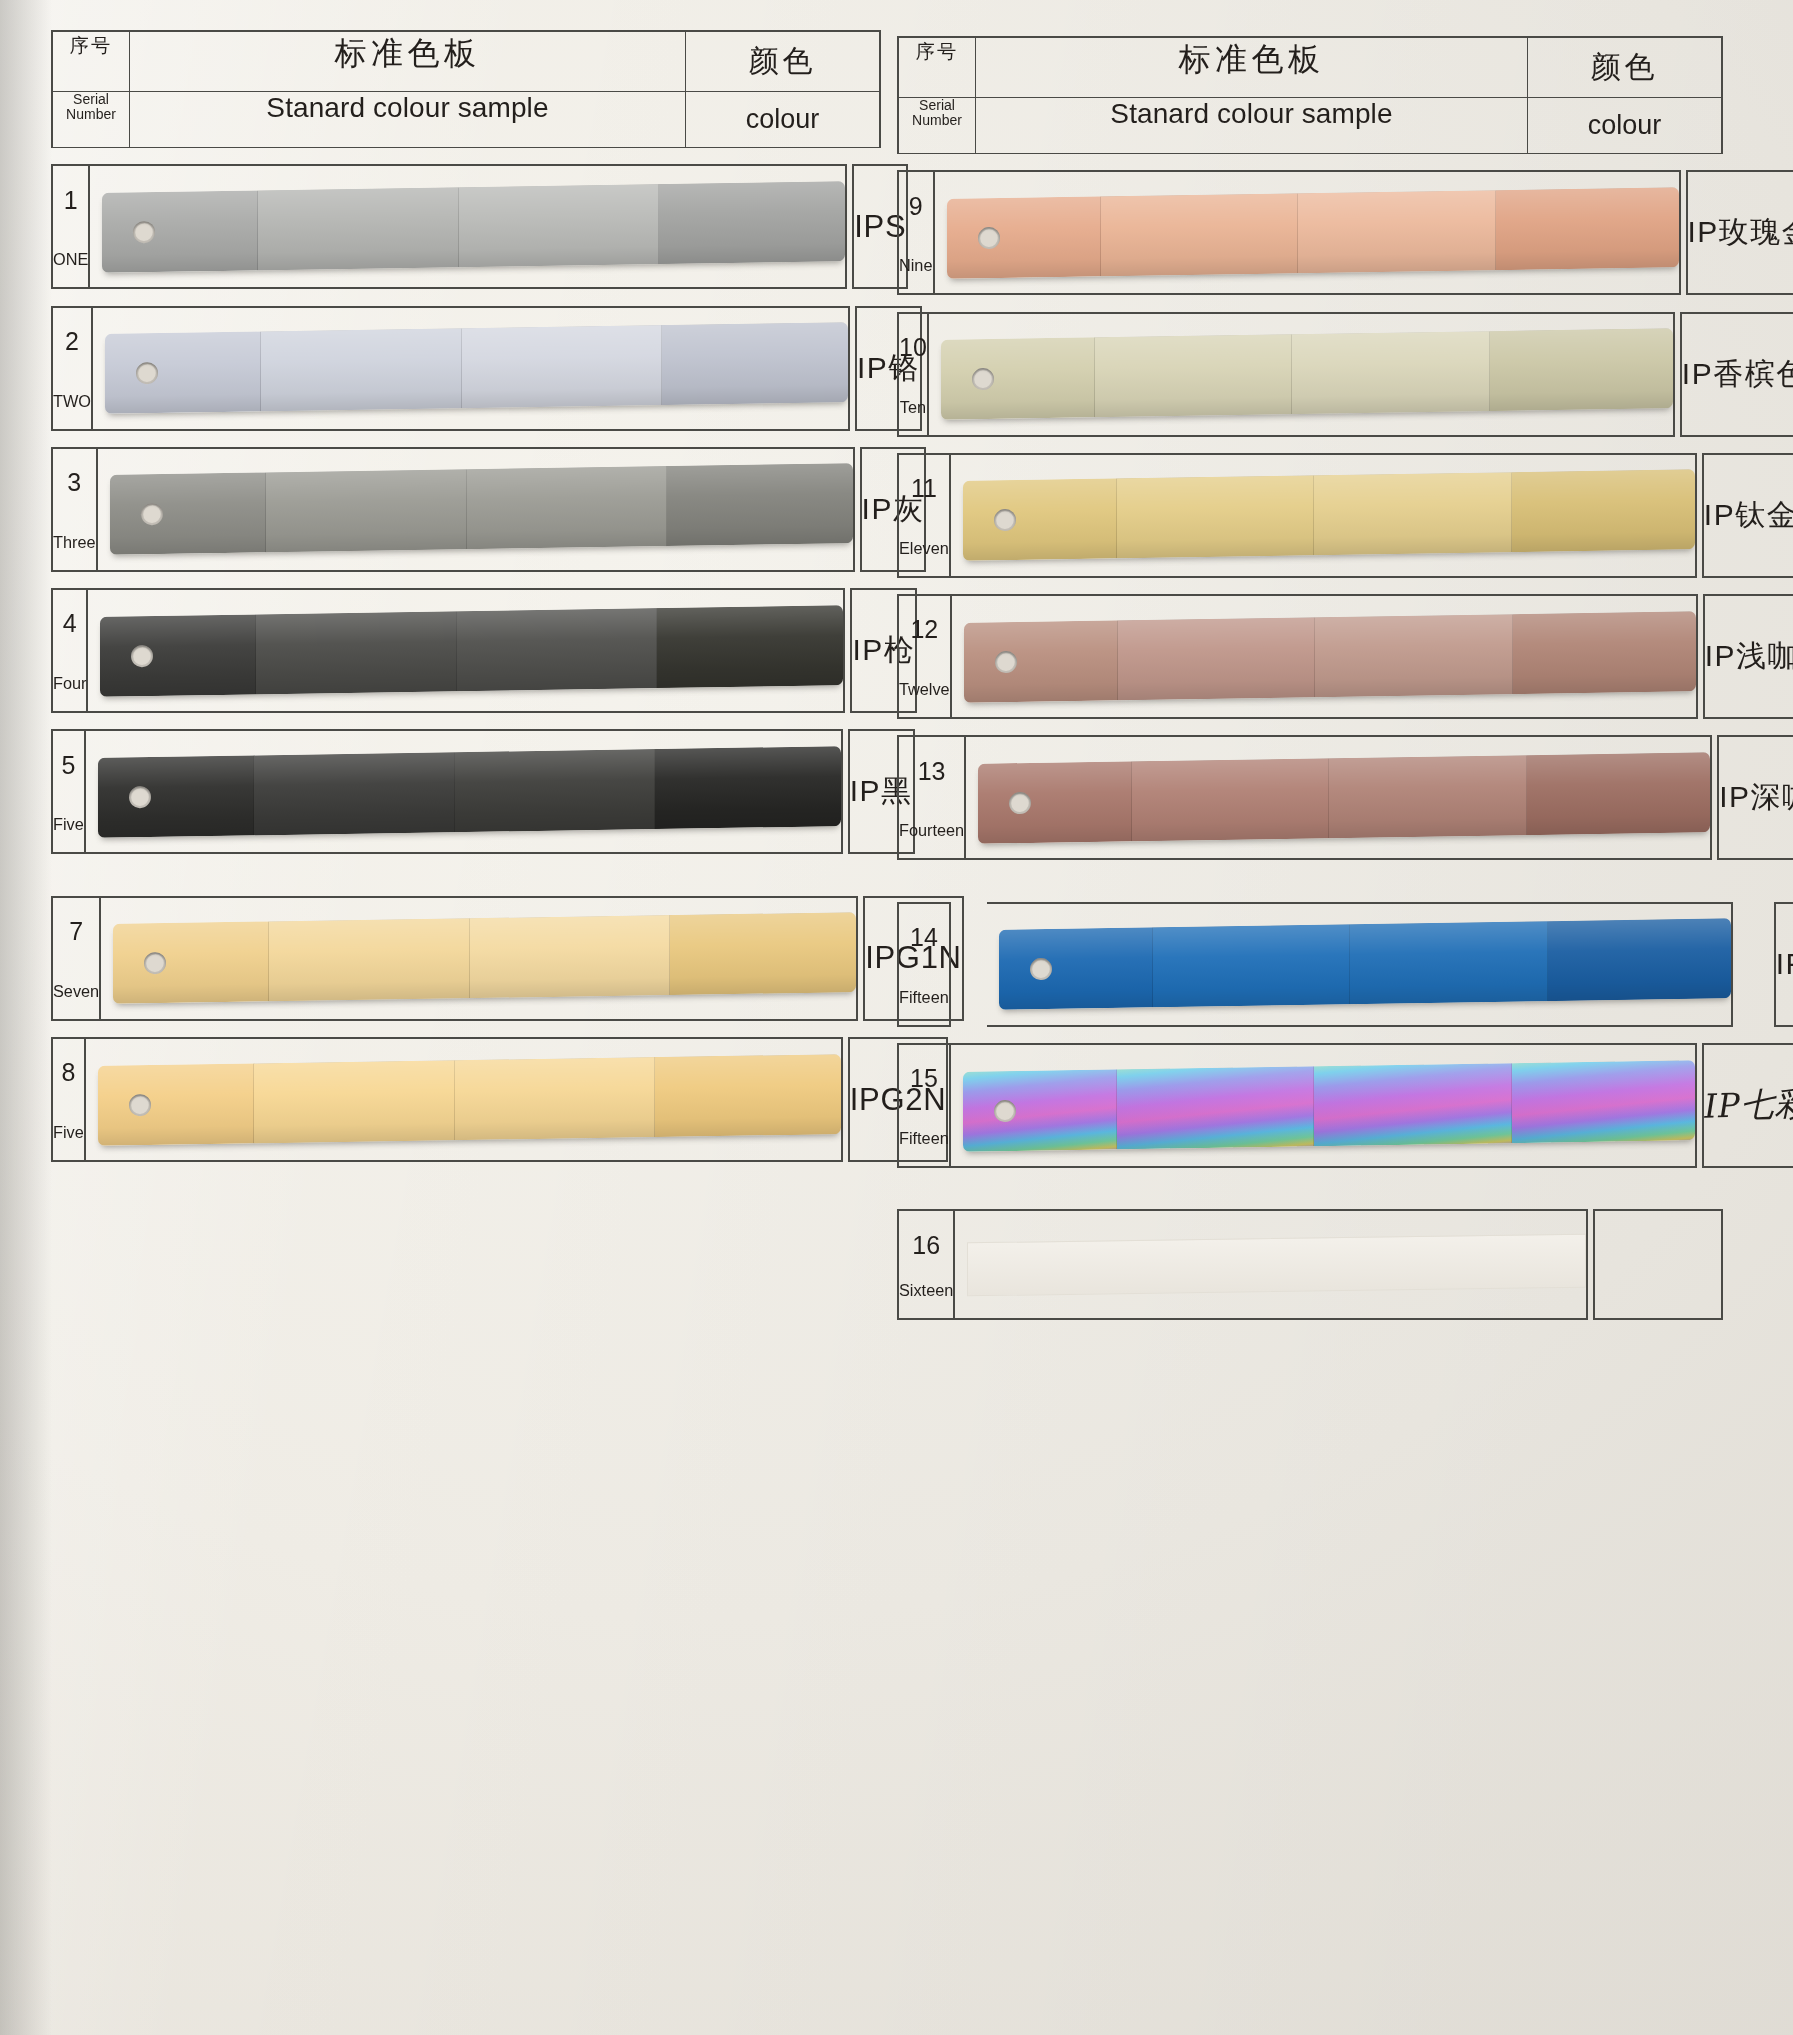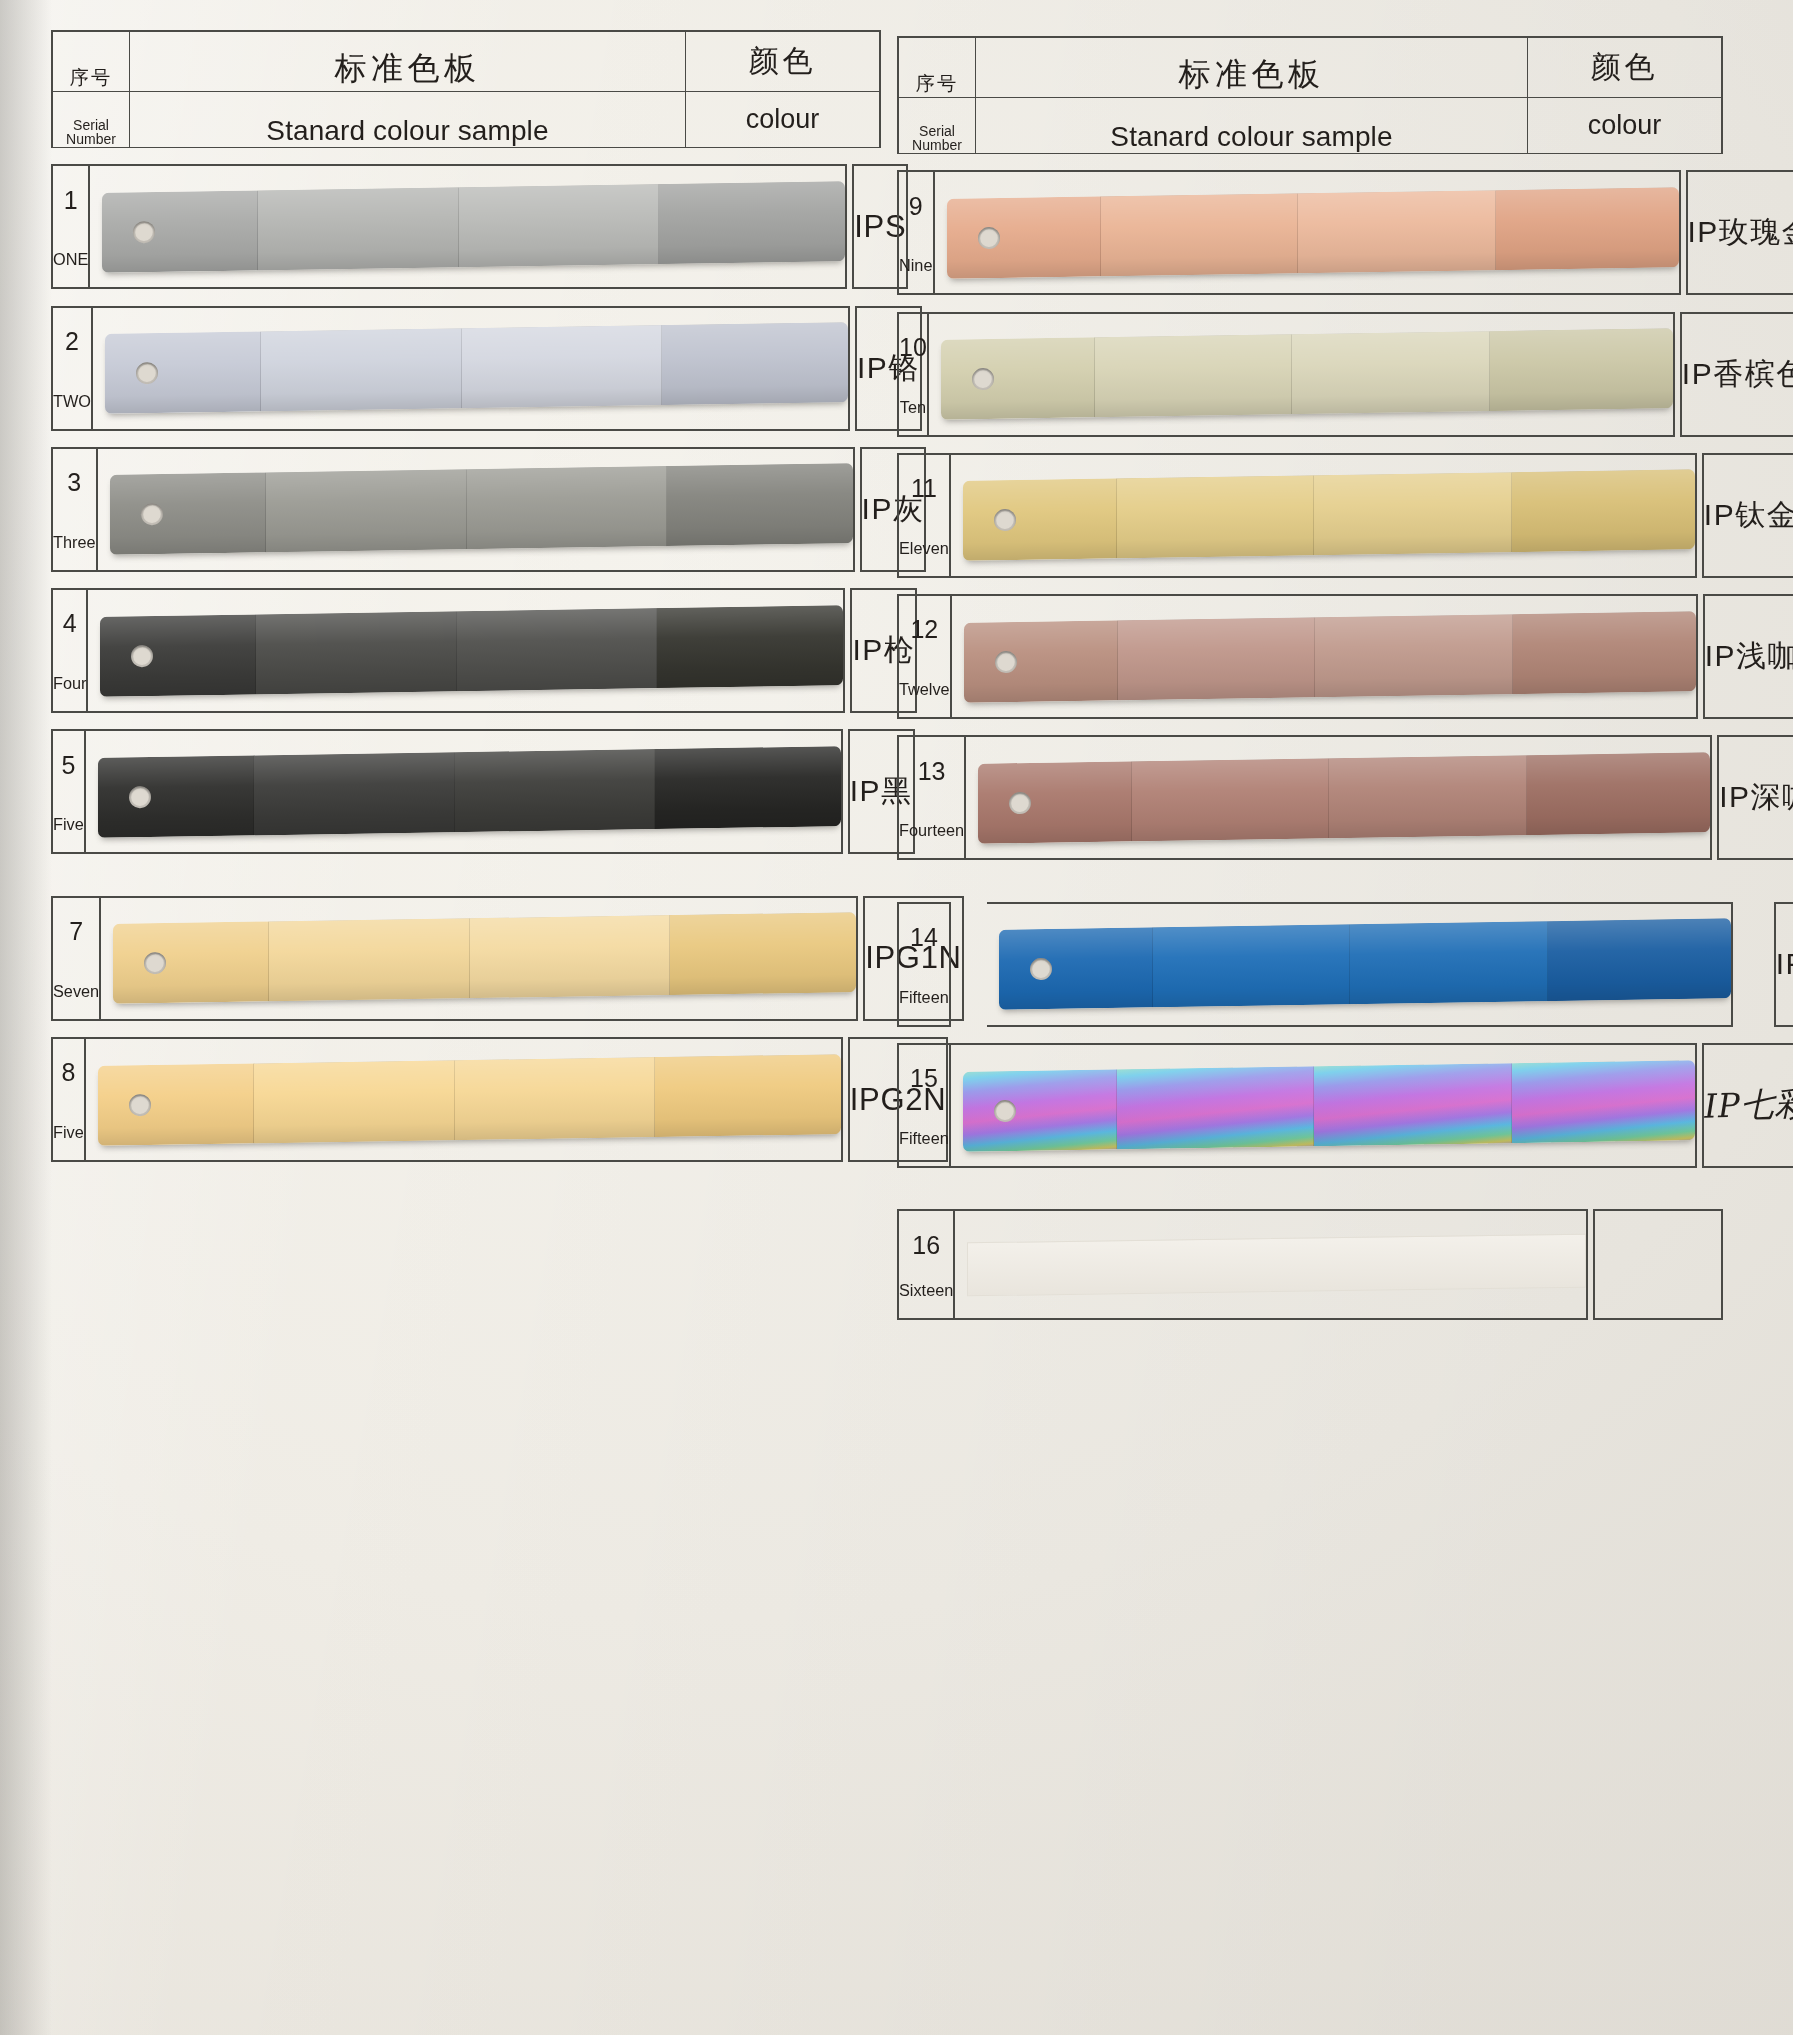--- a/index.html
+++ b/index.html
@@ -30,22 +30,22 @@
 
   .tbl{position:absolute;}
   .tbl-left{left:51px;top:30px;width:830px;}
   .tbl-right{left:897px;top:36px;width:826px;}
 
   
   .hdr{display:flex;border:2.2px solid #4a4a46;border-bottom-width:1.5px;}
   .hdr-row1{display:flex;}
   .hdr-row2{display:flex;border-top:1.5px solid #4a4a46;}
 
-  .h-sn{width:77px;display:flex;align-items:flex-end;justify-content:center;box-sizing:border-box;border-right:1.5px solid #4a4a46;}
-  .h-sample{flex:1;display:flex;align-items:flex-end;justify-content:center;box-sizing:border-box;border-right:1.5px solid #4a4a46;}
+  .h-sn{width:77px;display:flex;align-items:flex-start;justify-content:center;box-sizing:border-box;border-right:1.5px solid #4a4a46;}
+  .h-sample{flex:1;display:flex;align-items:flex-start;justify-content:center;box-sizing:border-box;border-right:1.5px solid #4a4a46;}
   .h-colour{width:193px;display:flex;align-items:center;justify-content:center;box-sizing:border-box;}
 
   .hdr-row1 .h-sn,.hdr-row1 .h-sample,.hdr-row1 .h-colour{height:59px;}
   .hdr-row2 .h-sn,.hdr-row2 .h-sample,.hdr-row2 .h-colour{height:55px;}
 
   .cn-big{font-size:32px;letter-spacing:4.5px;color:#231f1c;font-weight:500;}
   .cn-mid{font-size:30px;letter-spacing:3.7px;color:#231f1c;font-weight:500;}
   .sn-cn{font-size:19.3px;letter-spacing:2.2px;color:#231f1c;}
   .sn-en{font-size:14px;line-height:1.05;text-align:center;color:#231f1c;}
   .en-big{font-size:28px;color:#231f1c;letter-spacing:0.1px;}

